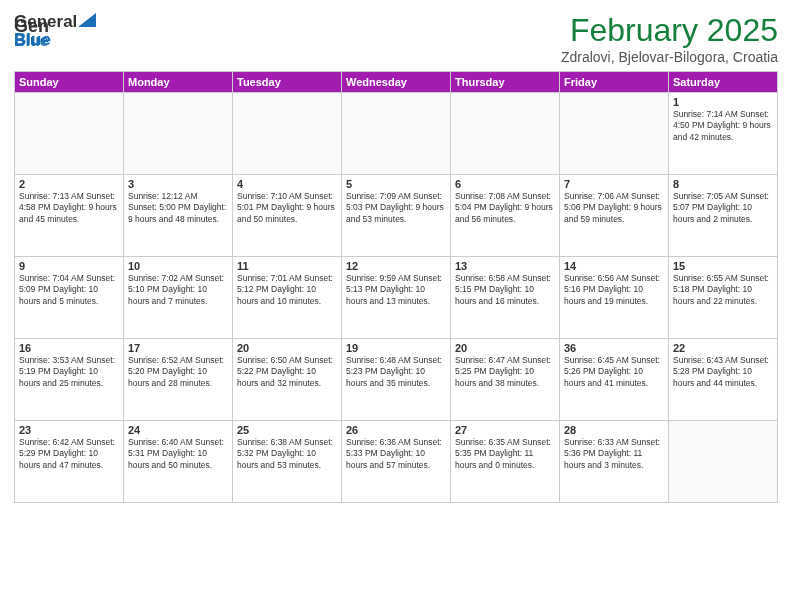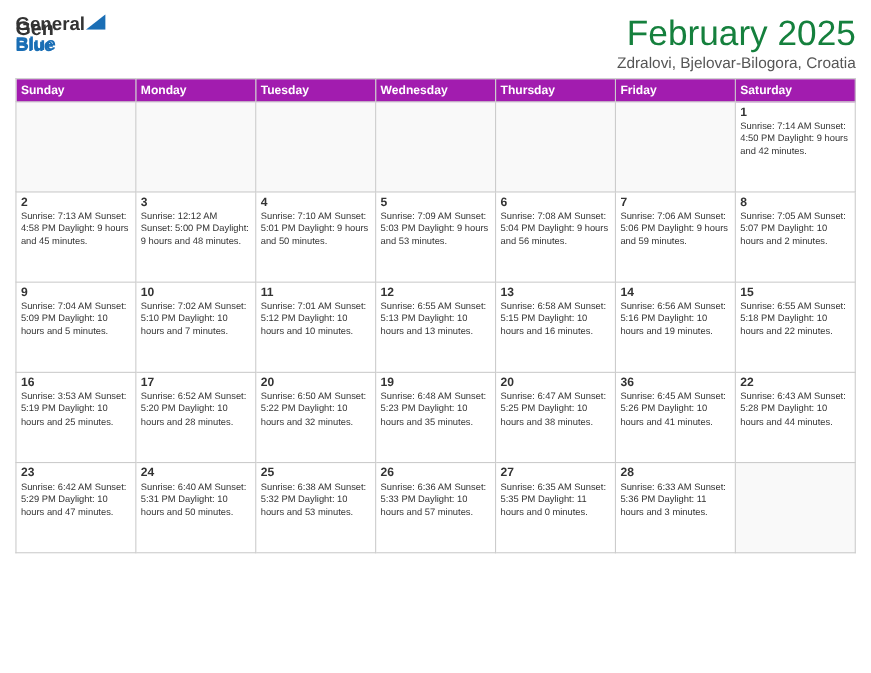--- a/index.html
+++ b/index.html
@@ -200,21 +200,21 @@
 Daylight: 10 hours and 7 minutes.</div>
           </td>
           <td>
             <span class="day-num">11</span>
             <div class="day-info">Sunrise: 7:01 AM
 Sunset: 5:12 PM
 Daylight: 10 hours and 10 minutes.</div>
           </td>
           <td>
             <span class="day-num">12</span>
-            <div class="day-info">Sunrise: 6:55 AM
+            <div class="day-info">Sunrise: 9:59 AM
 Sunset: 5:13 PM
 Daylight: 10 hours and 13 minutes.</div>
           </td>
           <td>
             <span class="day-num">13</span>
             <div class="day-info">Sunrise: 6:58 AM
 Sunset: 5:15 PM
 Daylight: 10 hours and 16 minutes.</div>
           </td>
           <td>

